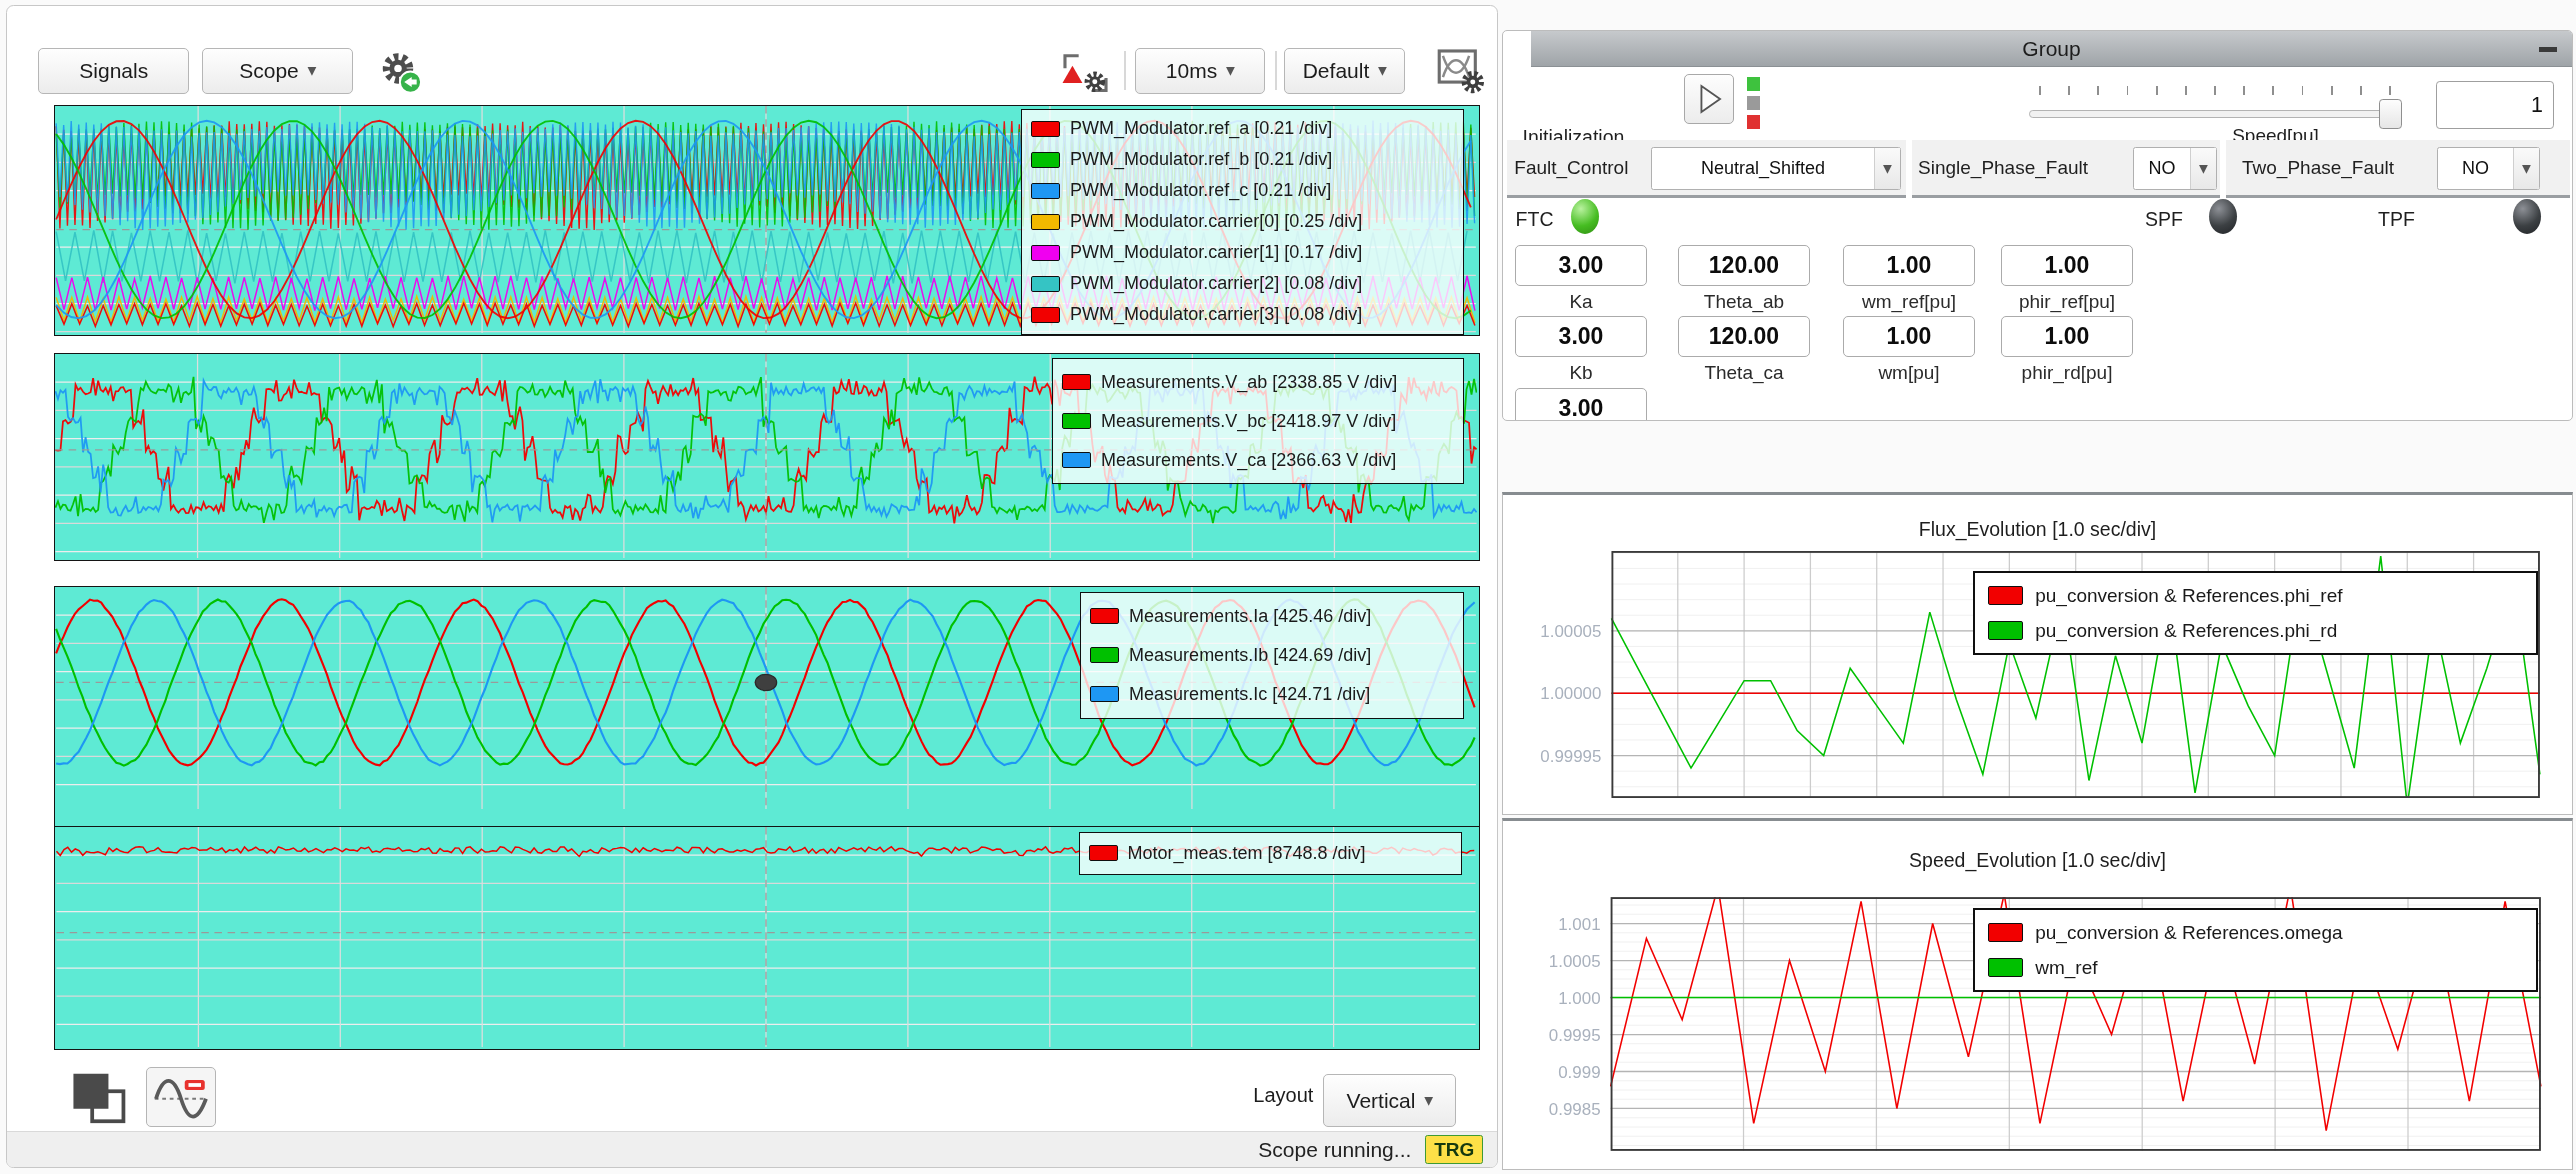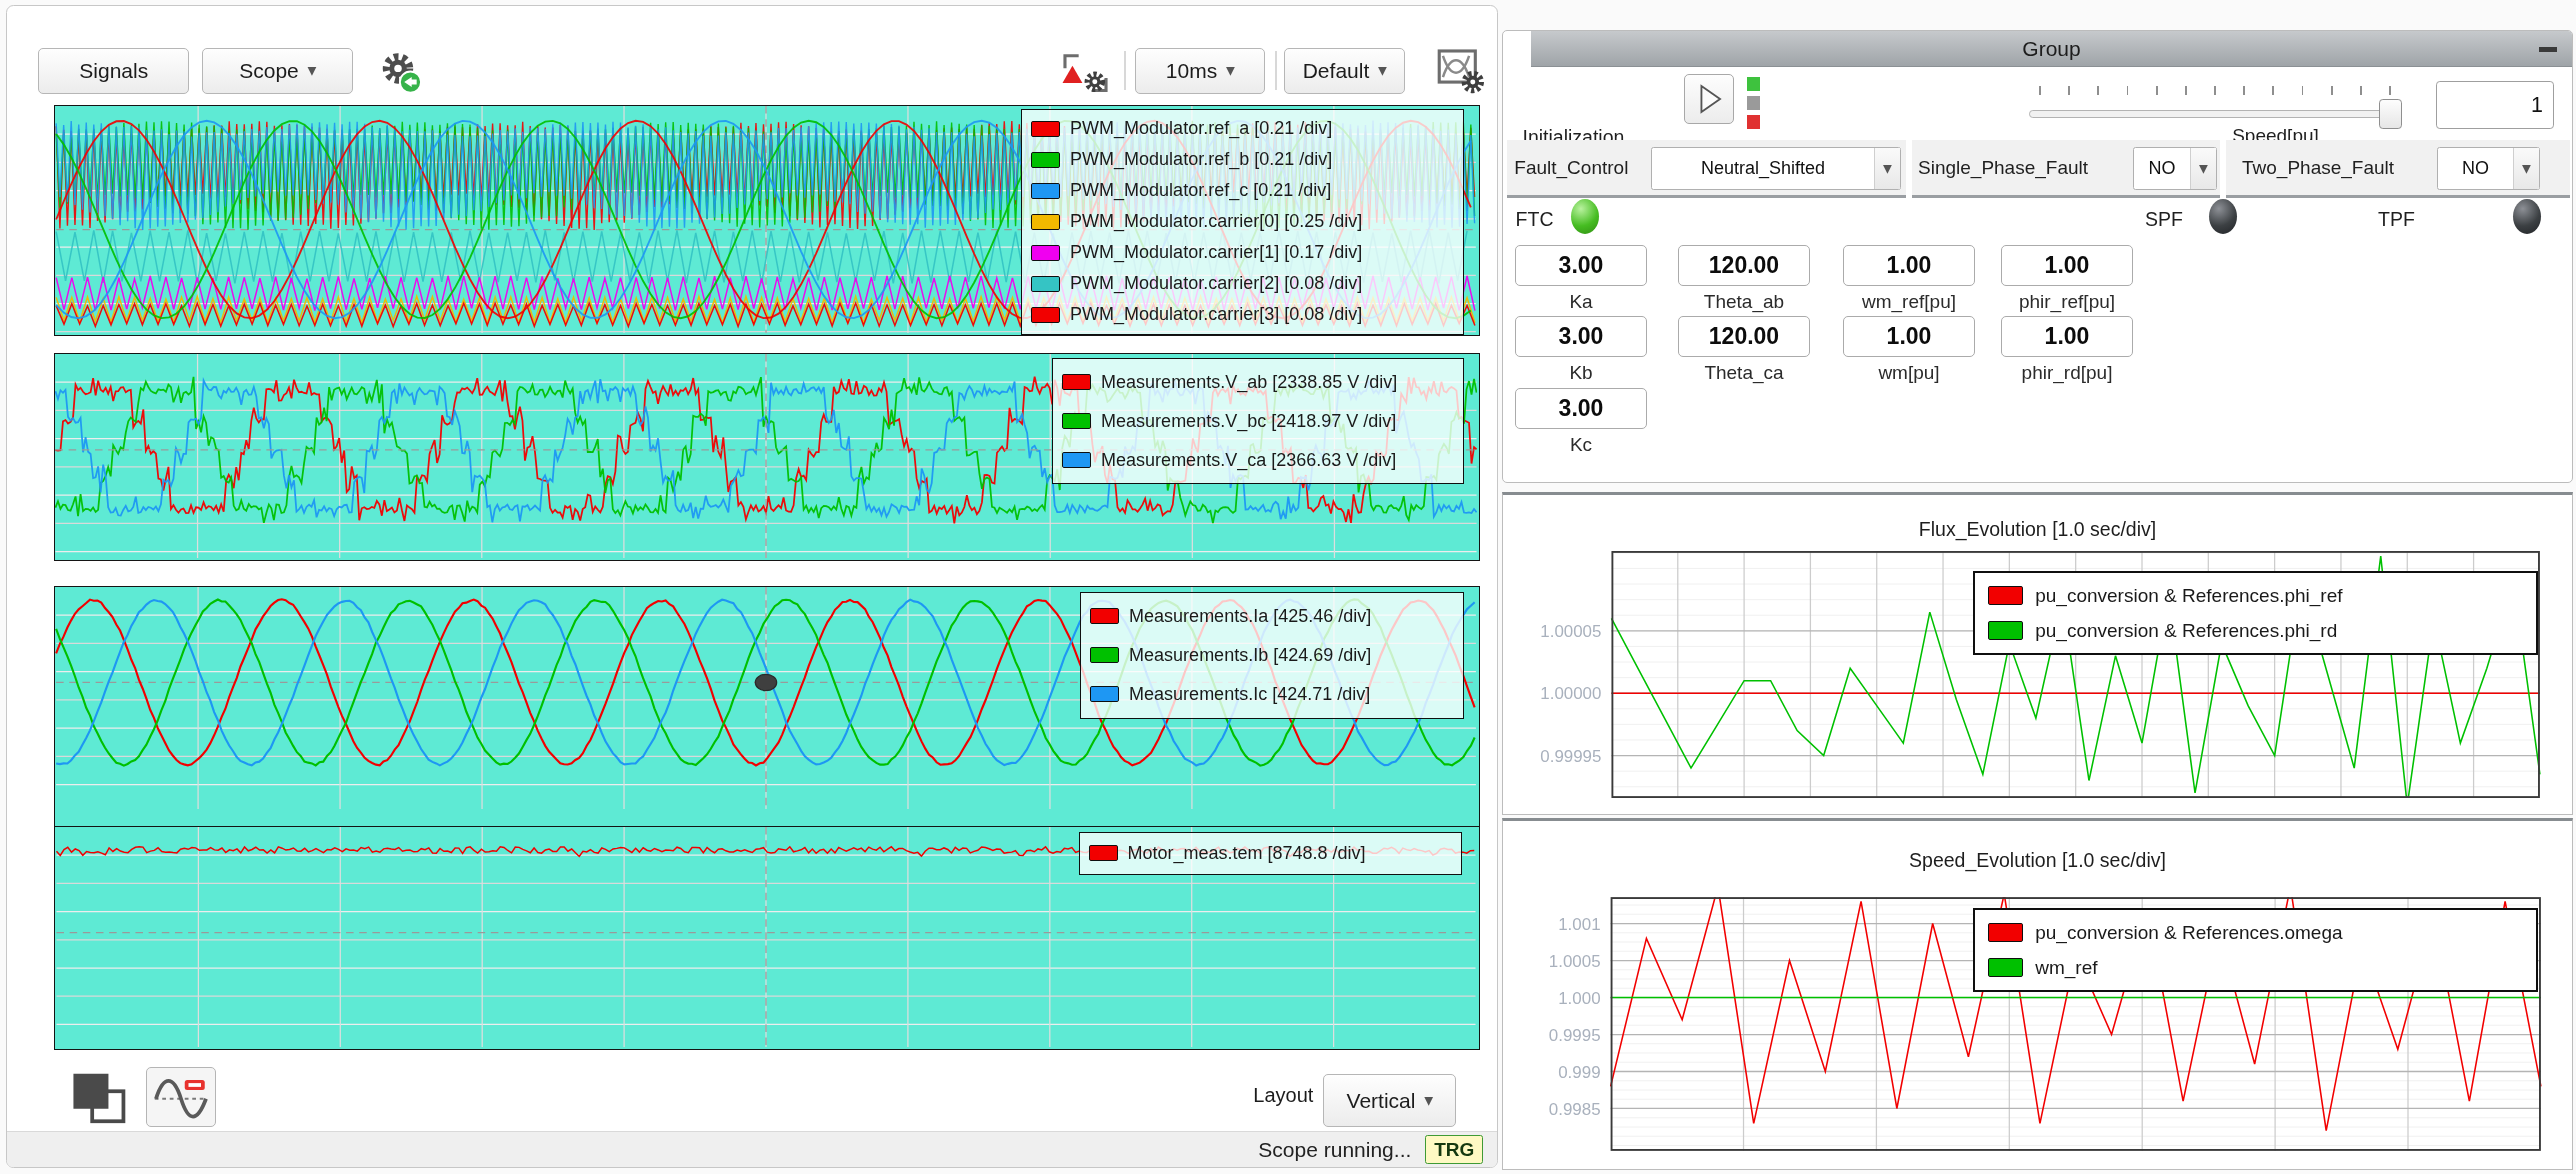--- a/index.html
+++ b/index.html
@@ -23,27 +23,27 @@
   .swatch { width:29px; height:16.3px; border:1.9px solid #0f0f0f; border-radius:1.9px; flex:none; }
   .ltext { font-size:18px; color:#1a1a1a; white-space:nowrap; }
 
   .bottom-iconbtn { left:139px; top:1061px; width:70px; height:60px; background:#f5f5f5;
     border:1.3px solid #b5b5b5; border-radius:5px; display:flex; align-items:center; justify-content:center; }
   .layout-label { left:1246px; top:1078px; font-size:20px; color:#1c1c1c; }
   .layout-dd { left:1316px; top:1068px; width:133px; height:53px; }
   .statusbar { left:0; bottom:0; width:100%; height:36px; background:#efefef; border-top:1.3px solid #d9d9d9;
     border-radius:0 0 6.3px 6.3px; display:flex; align-items:center; justify-content:flex-end; gap:14px; padding-right:14px; }
   .status-text { font-size:21px; color:#222; }
-  .trg { width:58px; height:29px; background:#fef9c3; border:1.3px solid #3f9a34; border-radius:2.5px;
+  .trg { width:58px; height:29px; background:#fde047; border:1.3px solid #3f9a34; border-radius:2.5px;
     display:flex; align-items:center; justify-content:center; font-size:19px; font-weight:bold; color:#14380f; }
 
   
   .right-region { left:1502px; top:0; width:1071px; height:1174px; }
   .panel { position:absolute; left:0; width:1071px; background:#fff; border:1.3px solid #bcbcbc; }
-  .group-panel { top:30px; height:453px; border-radius:5px; overflow:hidden;padding-left:28px; }
+  .group-panel { top:30px; height:391px; border-radius:5px; overflow:hidden;padding-left:28px; }
   .group-header { height:36px; background:linear-gradient(#c6c9cc,#9fa4a8); border-bottom:1.3px solid #8b9094;
     display:flex; align-items:center; justify-content:center; font-size:21px; color:#1d1d1d; position:relative; }
   .minimize { position:absolute; right:15px; top:16.3px; width:17.6px; height:4.4px; background:#3a3a3a; }
   .glabel { font-size:19.5px; color:#1f1f1f; white-space:nowrap; }
   .play-btn { left:181px; top:43px; width:50px; height:50px; background:linear-gradient(#fdfdfd,#ececec);
     border:1.3px solid #a8a8a8; border-radius:5px; display:flex; align-items:center; justify-content:center; }
   .ind { position:absolute; width:13px; height:14.4px; }
   .slider-ticks { left:536px; top:55px; width:352px; height:8.8px; display:flex; justify-content:space-between; }
   .slider-ticks i { width:1.9px; height:8.8px; background:#8f8f8f; }
   .slider-groove { left:526px; top:79px; width:371px; height:7.5px; background:#f1f1f1;

